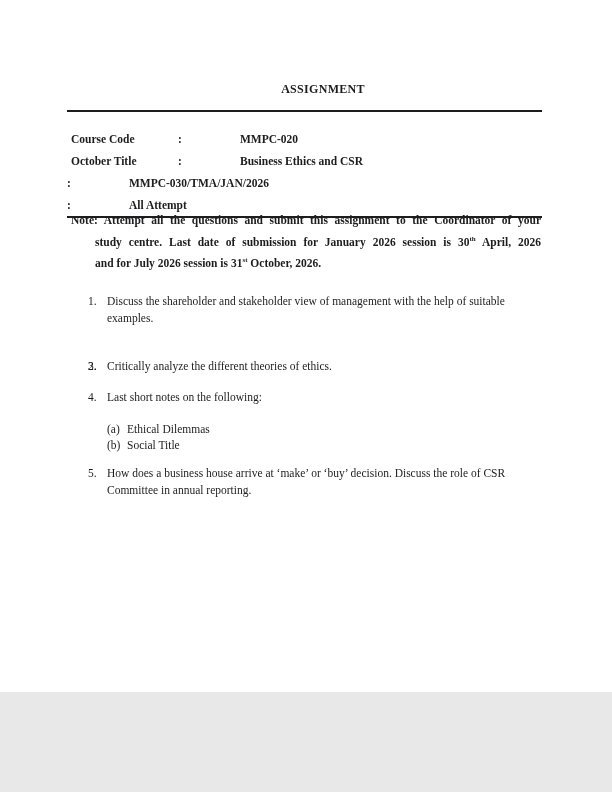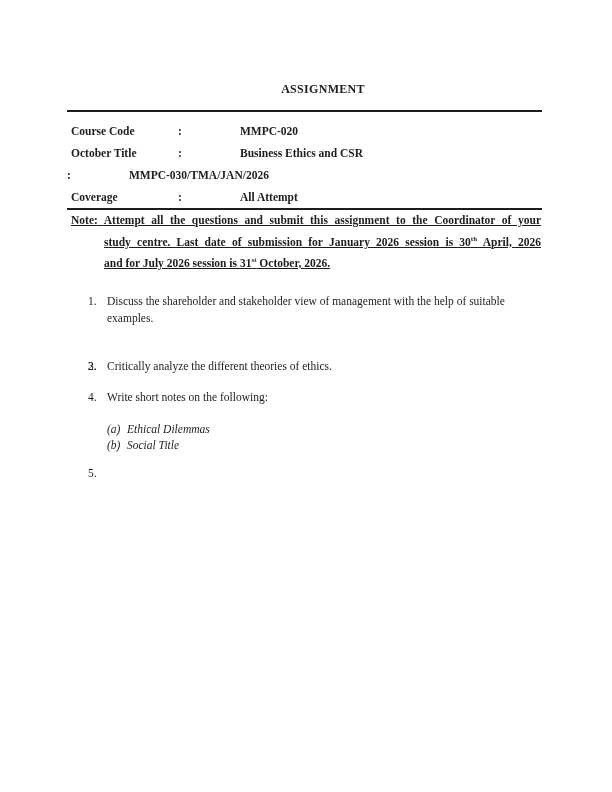--- a/index.html
+++ b/index.html
@@ -1,19 +1,19 @@
 <!DOCTYPE html>
 <html><head>
 <meta charset="utf-8">
 <style>
   html, body { margin: 0; padding: 0; background: #e8e8e8; }
   .page {
     position: relative;
     width: 612px;
-    height: 792px;
+    height: 692px;
     margin: 0 auto;
     background: #ffffff;
     font-family: "Liberation Serif", "DejaVu Serif", serif;
     color: #1d1d1f;
     overflow: hidden;
   }
 
   
   .doc-title {
     position: absolute;
@@ -29,61 +29,61 @@
   }
 
   
   .course-table {
     position: absolute;
     top: 110px;
     left: 67px;
     width: 475px;
     border-top: 2px solid #1d1d1f;
     border-bottom: 2px solid #1d1d1f;
-    padding-top: 8px;
+    padding-top: 16px;
     box-sizing: border-box;
     font-weight: 700;
     font-size: 11.5px;
   }
   .trow { display: flex; height: 22px; line-height: 22px; }
   .tlabel { margin-left: 4px; width: 107px; }
   .tcolon { width: 39px; }
   .tvalue { flex: 1; margin-left: 23px; }
 
   
   .note {
     position: absolute;
     top: 210px;
     left: 71px;
     width: 470px;
     font-weight: 700;
     font-size: 11.5px;
     line-height: 21.5px;
   }
-  .note-line { text-align: left; text-decoration: underline; }
+  .note-line { text-align: left; }
   .note-justify { text-align: justify; text-align-last: justify; }
-  .note-indent { margin-left: 33px; }
+  .note-indent { margin-left: 24px; }
   .note sup { font-size: 7px; line-height: 0; }
 
   
   .questions {
     position: absolute;
     top: 293px;
     left: 71px;
     width: 476px;
     font-size: 11.5px;
     line-height: 17px;
   }
   .q { position: relative; padding-left: 36px; width: 440px; box-sizing: content-box; }
   .qnum { position: absolute; left: 17px; top: 0; }
   .q-2 { margin-top: 31px; }
   .q-3 { margin-top: 12px; }
   .q-4 { margin-top: 14px; }
   .q-5 { margin-top: 12px; }
-  .sublist { margin-top: 15px; padding-left: 36px; line-height: 16px; font-style: italic; }
+  .sublist { margin-top: 15px; padding-left: 36px; line-height: 16px; }
   .sublabel { display: inline-block; width: 20px; }
 </style>
 </head>
 <body>
 
 <div class="page">
 
   <h1 class="doc-title">ASSIGNMENT</h1>
 
   <div class="course-table">
@@ -95,21 +95,20 @@
     <div class="trow">
       <span class="tlabel">October Title</span>
       <span class="tcolon">:</span>
       <span class="tvalue">Business Ethics and CSR</span>
     </div>
     <div class="trow">
       <span class="tcolon">:</span>
       <span class="tvalue">MMPC-030/TMA/JAN/2026</span>
     </div>
     <div class="trow">
-      <span class="tlabel">Coverage</span>
       <span class="tcolon">:</span>
       <span class="tvalue">All Attempt</span>
     </div>
   </div>
 
   <div class="note">
     <div class="note-line note-justify">
       <span>Note:</span>
       <span>Attempt all the questions and submit this assignment to the Coordinator of your</span>
     </div>
@@ -128,28 +127,29 @@
     </div>
     <div class="q q-2">
       <span class="qnum">2.</span>
     </div>
     <div class="q q-3">
       <span class="qnum">3.</span>
       <span>Critically analyze the different theories of ethics.</span>
     </div>
     <div class="q q-4">
       <span class="qnum">4.</span>
-      <span>Write short notes on the following:</span>
+      <span>Last short notes on the following:</span>
     </div>
     <div class="sublist">
       <div>
         <span class="sublabel">(a)</span><span>Ethical Dilemmas</span>
       </div>
       <div>
         <span class="sublabel">(b)</span><span>Social Title</span>
       </div>
     </div>
     <div class="q q-5">
       <span class="qnum">5.</span>
+      <span>How does a business house arrive at ‘make’ or ‘buy’ decision. Discuss the role of CSR Committee in annual reporting.</span>
     </div>
   </div>
 
 </div>
 
 </body></html>

